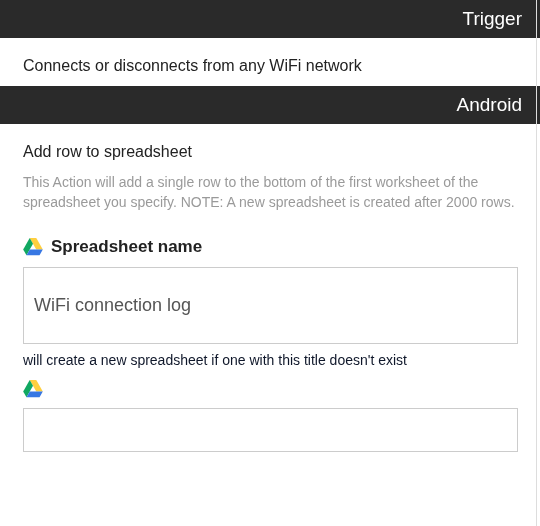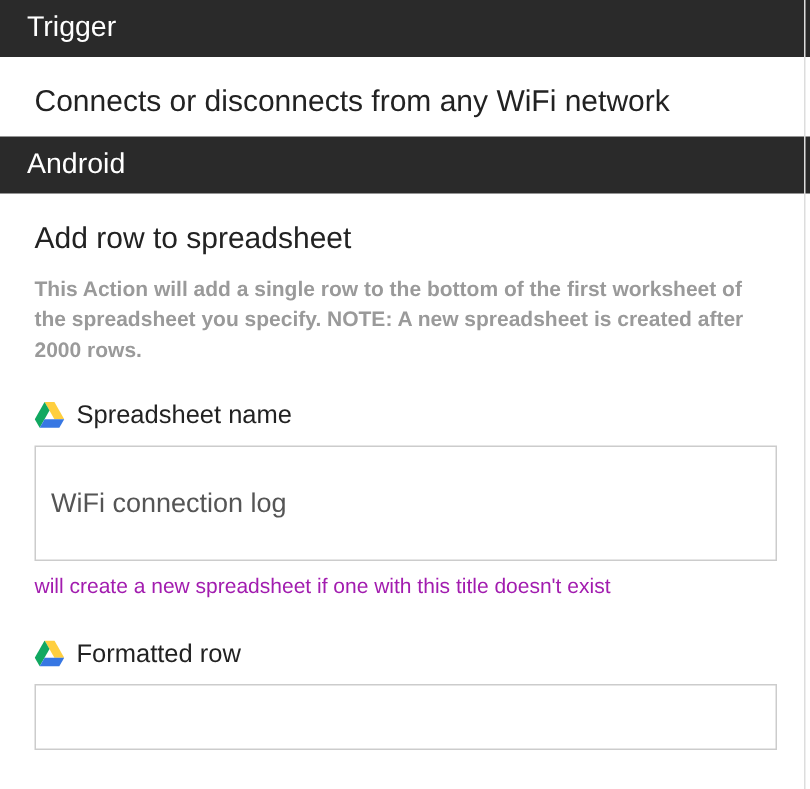--- a/index.html
+++ b/index.html
@@ -19,67 +19,68 @@
       padding: 0 22px 0 22px;
       margin-left: 1px;
     }
     .section-header {
       background: #2a2a2a;
       color: #fff;
       font-size: 19px;
       font-weight: 400;
       padding: 8px 18px;
       margin-bottom: 18px;
+      text-align: right;
     }
     .section-title {
-      font-size: 20px;
+      font-size: 16px;
       font-weight: 300;
       color: #222;
       margin-bottom: 10px;
       line-height: 1.25;
     }
     .section-desc {
       font-size: 14px;
       color: #9a9a9a;
       line-height: 1.45;
       margin-bottom: 36px;
       font-weight: 400;
     }
     .field-label-row {
       display: flex;
       align-items: center;
       gap: 8px;
       margin-bottom: 10px;
     }
     .field-label {
       font-size: 17px;
-      font-weight: 400;
+      font-weight: 700;
       color: #222;
     }
     .drive-icon {
       width: 20px;
       height: 18px;
       flex-shrink: 0;
     }
     .text-input {
       width: 100%;
       border: 1px solid #ccc;
       padding: 27px 10px;
       font-size: 18px;
       color: #555;
       font-family: inherit;
       font-weight: 300;
       outline: none;
       background: #fff;
     }
     .field-hint {
       font-size: 14px;
-      color: #a21caf;
+      color: #0f172a;
       margin-top: 8px;
-      margin-bottom: 28px;
+      margin-bottom: 12px;
       font-weight: 400;
     }
     .token-box {
       width: 100%;
       border: 1px solid #ccc;
       padding: 10px 8px 8px 8px;
       display: flex;
       flex-wrap: wrap;
       gap: 6px 4px;
       align-items: center;
@@ -105,42 +106,41 @@
   <div class="section-header">Trigger</div>
 
   <div class="container">
     <h2 class="section-title">Connects or disconnects from any WiFi network</h2>
   </div>
 
   <div class="section-header">Android</div>
 
   <div class="container">
     <h2 class="section-title">Add row to spreadsheet</h2>
-    <p class="section-desc" style="margin-bottom:24px;font-weight:bold;">This Action will add a single row to the bottom of the first worksheet of the spreadsheet you specify. NOTE: A new spreadsheet is created after 2000 rows.</p>
+    <p class="section-desc" style="margin-bottom:24px;">This Action will add a single row to the bottom of the first worksheet of the spreadsheet you specify. NOTE: A new spreadsheet is created after 2000 rows.</p>
 
     <div class="field-label-row">
       <svg class="drive-icon" viewBox="0 0 24 22">
         <path d="M8 0 L16 0 L24 14 L16 14 Z" fill="#ffcf3f"></path>
         <path d="M8 0 L0 14 L4 21 L12 7 Z" fill="#11a861"></path>
         <path d="M24 14 L20 21 L4 21 L8 14 Z" fill="#3777e3"></path>
       </svg>
       <span class="field-label">Spreadsheet name</span>
     </div>
 
     <input type="text" class="text-input" value="WiFi connection log" style="">
 
     <p class="field-hint">will create a new spreadsheet if one with this title doesn't exist</p>
 
     <div class="field-label-row">
       <svg class="drive-icon" viewBox="0 0 24 22">
         <path d="M8 0 L16 0 L24 14 L16 14 Z" fill="#ffcf3f"></path>
         <path d="M8 0 L0 14 L4 21 L12 7 Z" fill="#11a861"></path>
         <path d="M24 14 L20 21 L4 21 L8 14 Z" fill="#3777e3"></path>
       </svg>
-      <span class="field-label">Formatted row</span>
     </div>
 
     <div class="token-box">
       
       
       
       
       
     </div>
   </div>

